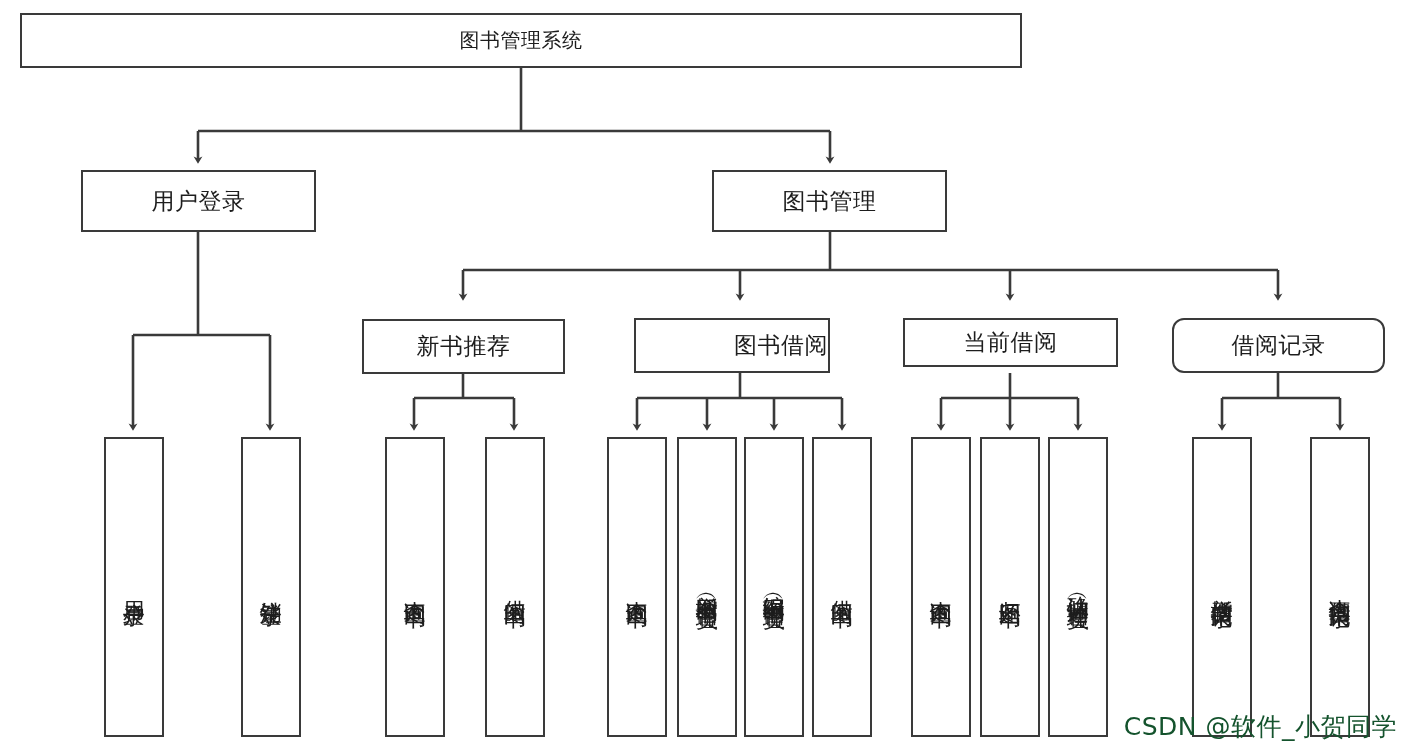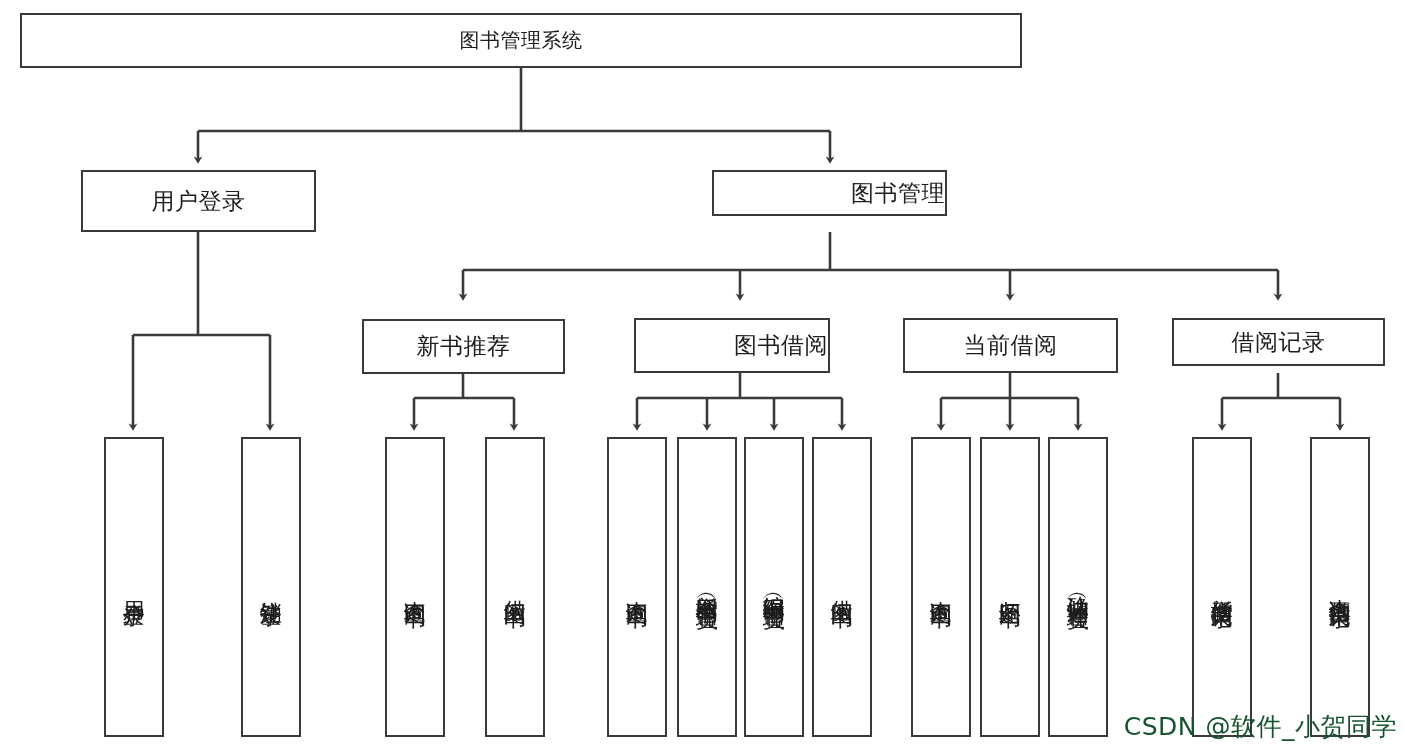--- a/index.html
+++ b/index.html
@@ -122,37 +122,37 @@
   </svg>
 
   <div class="node h root" style="left:20px; top:13px; width:1002px; height:55px;">
     <span>图书管理系统</span>
   </div>
 
   <div class="node h" style="left:81px; top:170px; width:235px; height:62px;">
     <span>用户登录</span>
   </div>
 
-  <div class="node h" style="left:712px; top:170px; width:235px; height:46px;justify-content:flex-end;">
+  <div class="node h" style="left:712px; top:170px; width:235px; height:62px;">
     <span>图书管理</span>
   </div>
 
   <div class="node h" style="left:362px; top:319px; width:203px; height:55px;">
     <span>新书推荐</span>
   </div>
 
   <div class="node h" style="left:634px; top:318px; width:196px; height:55px;justify-content:flex-end;">
     <span>图书借阅</span>
   </div>
 
-  <div class="node h" style="left:903px; top:318px; width:215px; height:55px;">
+  <div class="node h" style="left:903px; top:318px; width:215px; height:49px;">
     <span>当前借阅</span>
   </div>
 
-  <div class="node h" style="left:1172px; top:318px; width:213px; height:48px;">
+  <div class="node h" style="left:1172px; top:318px; width:213px; height:55px;border-radius:12px;">
     <span>借阅记录</span>
   </div>
 
   <div class="node v" style="left:104px; top:437px; width:60px; height:300px;">
     <span class="vtext">用户登录</span>
   </div>
 
   <div class="node v" style="left:241px; top:437px; width:60px; height:300px;">
     <span class="vtext">注销登录</span>
   </div>

